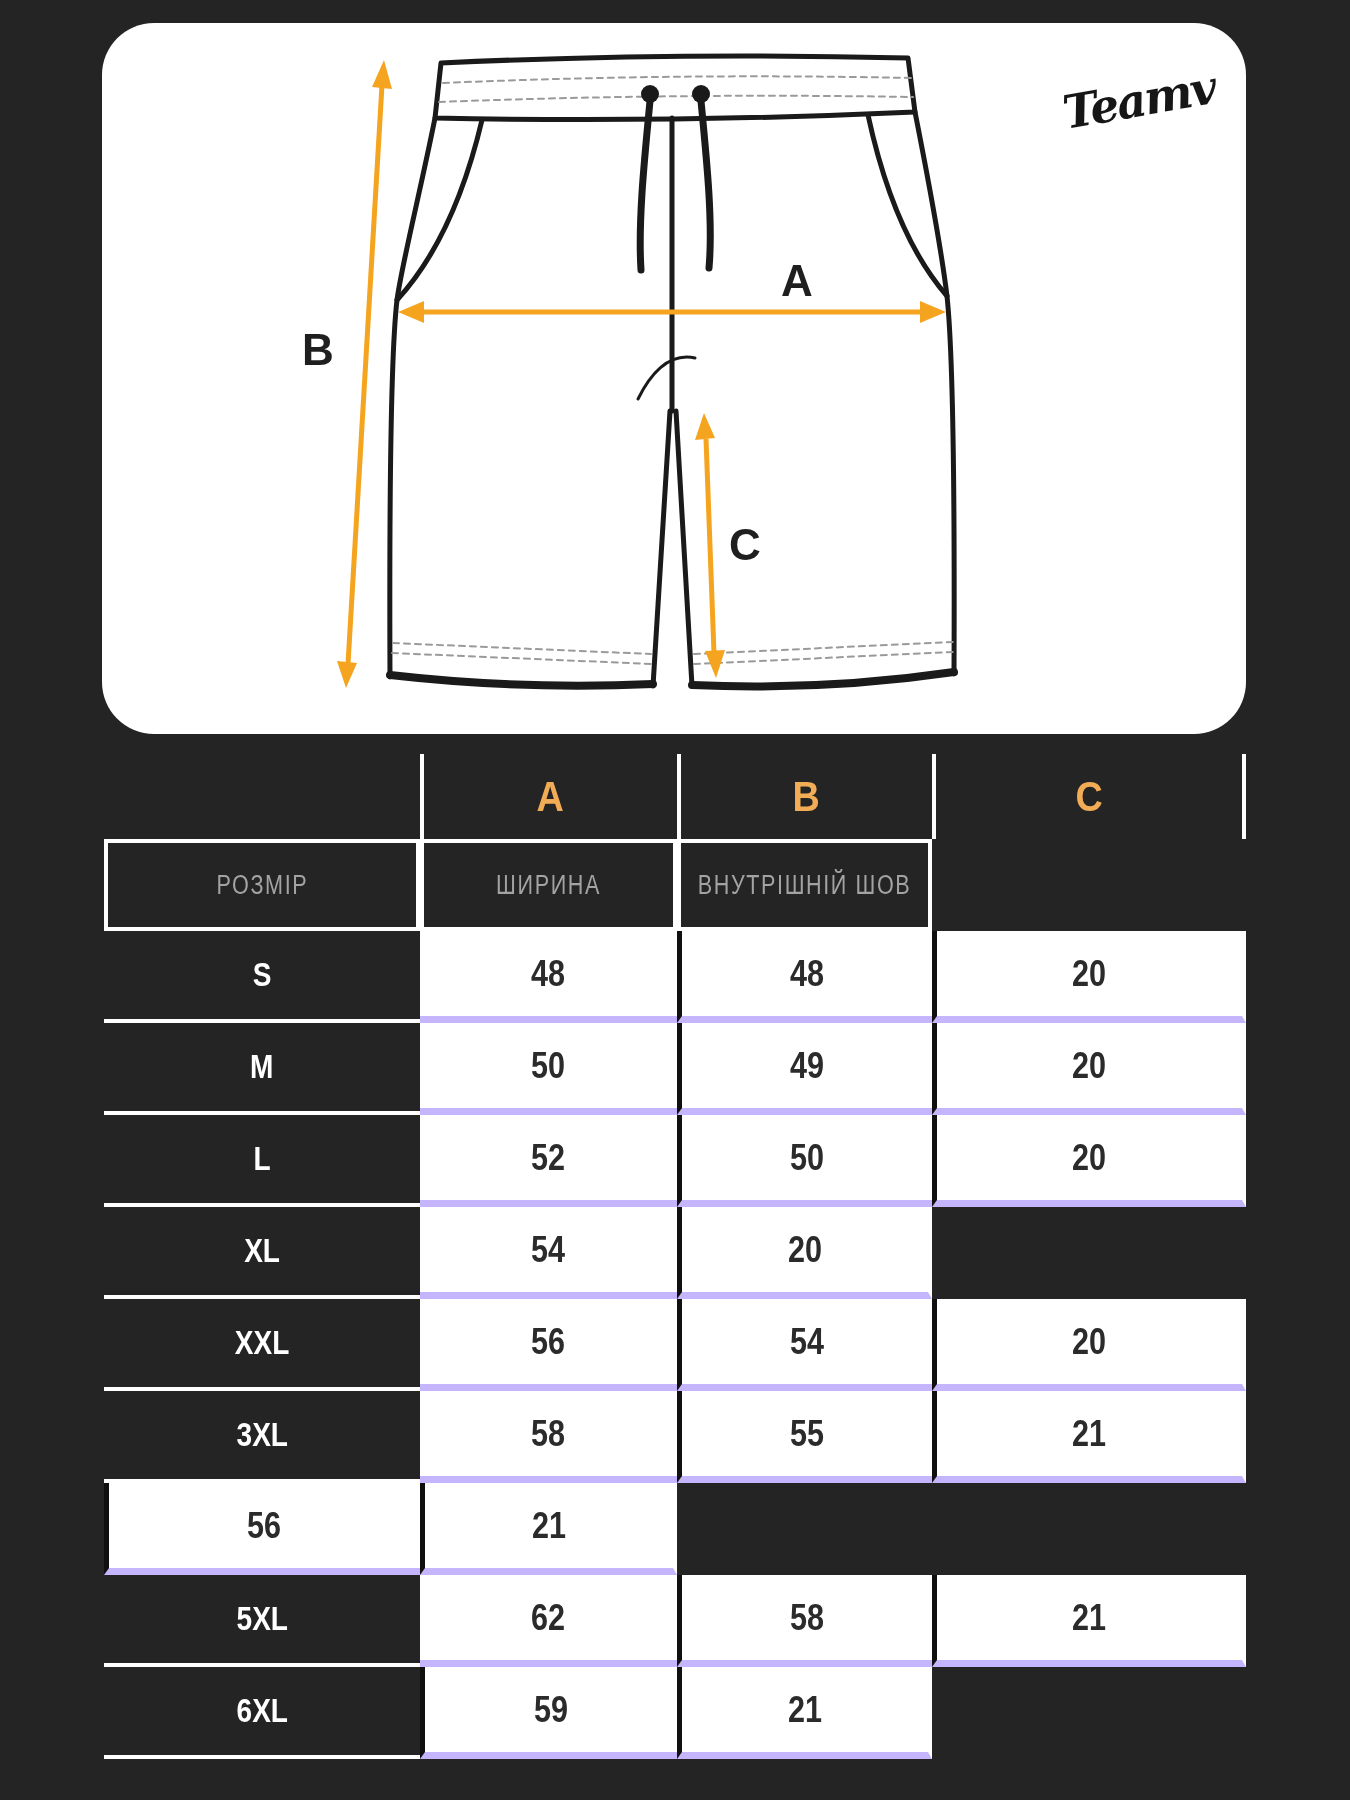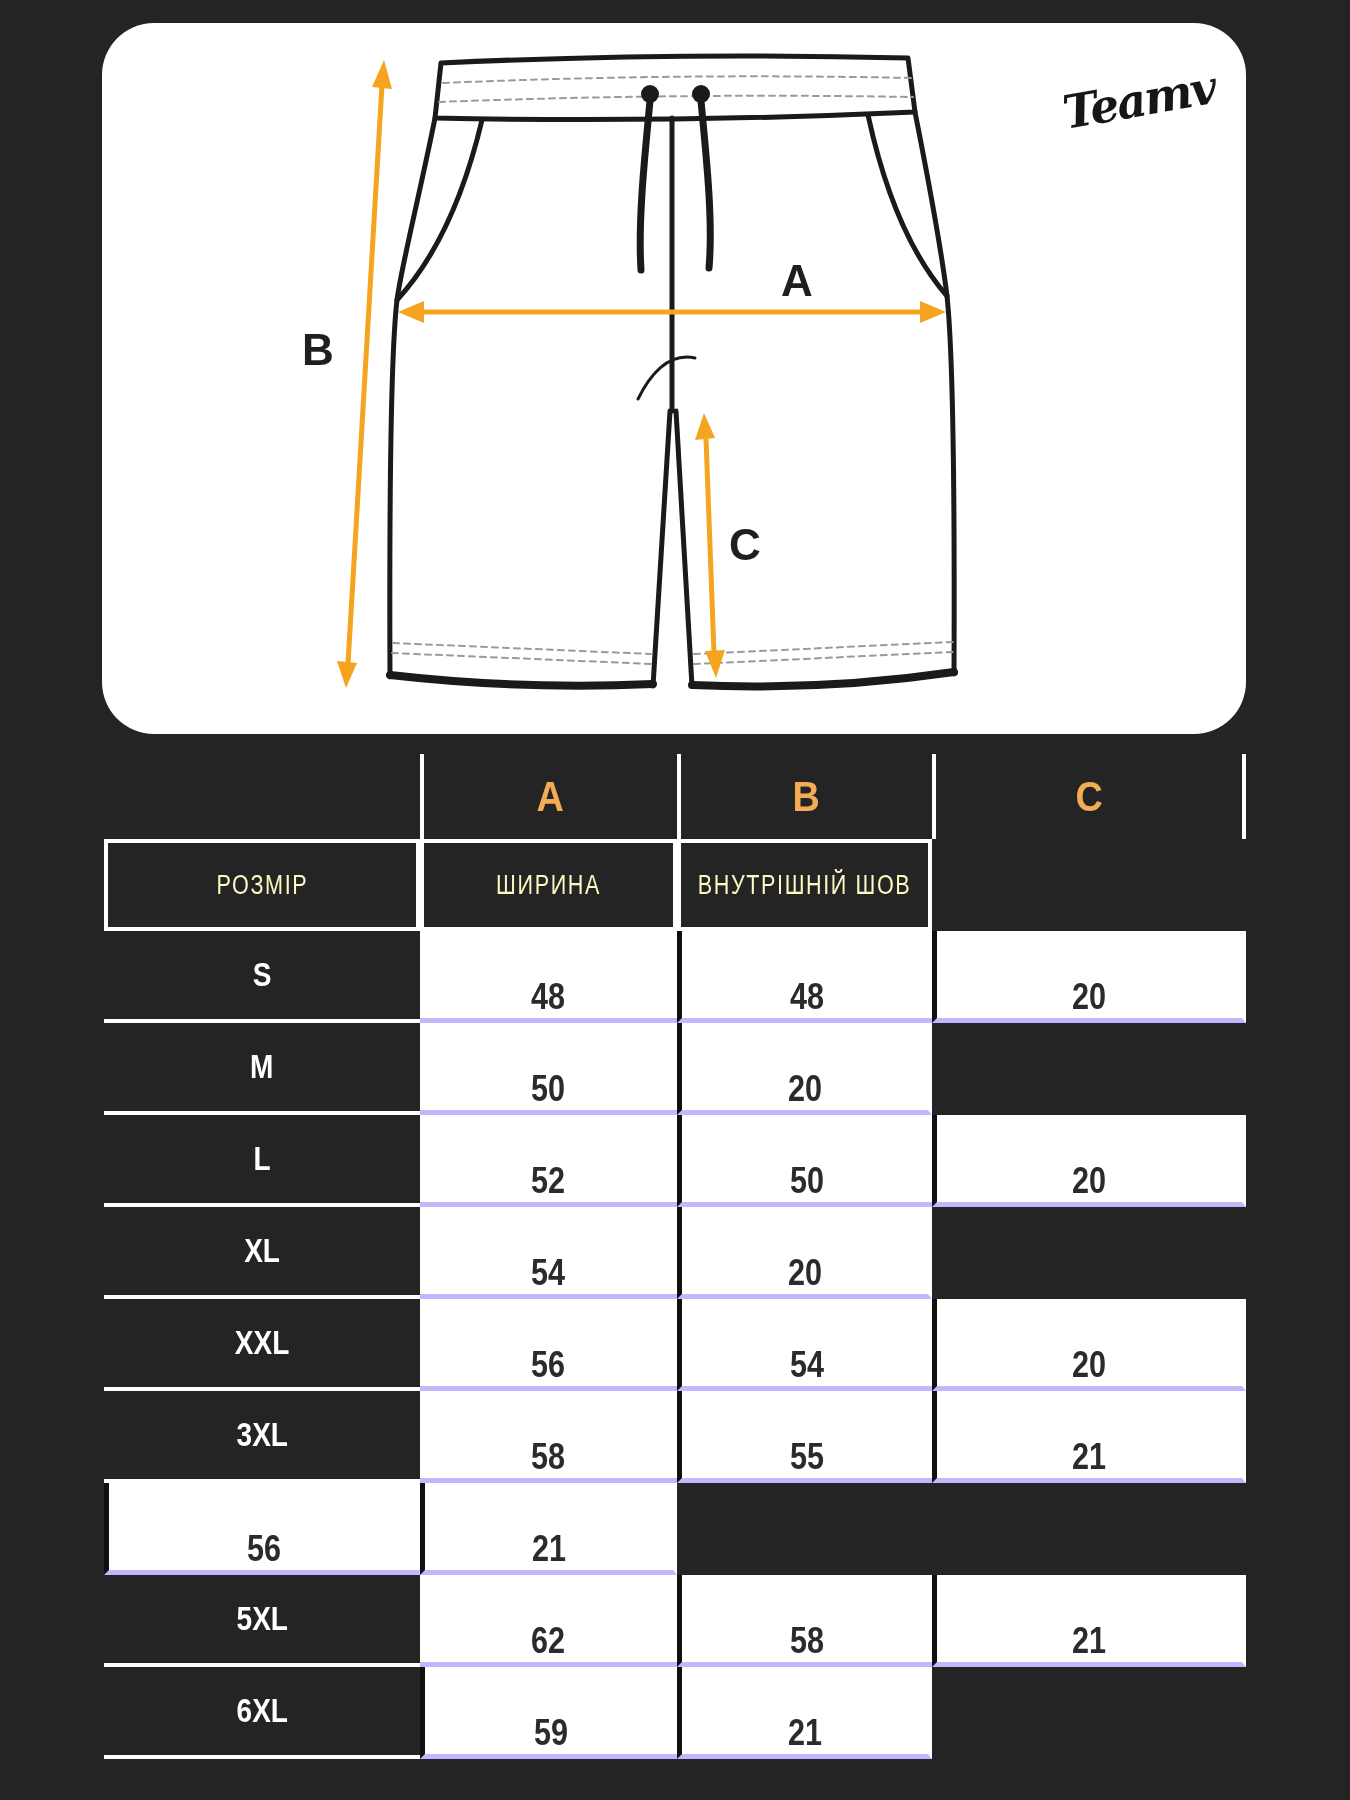--- a/index.html
+++ b/index.html
@@ -27,28 +27,28 @@
   
   .trow.abc{height:85px;}
   .abc .c2,.abc .c3,.abc .c4{border-left:4px solid #ffffff;}
   .abc .c4{border-right:4px solid #ffffff;}
   .abc-letter{
     color:#F2AC55;font-size:42px;font-weight:bold;
     display:inline-block;transform:scaleX(.9);
   }
   
   .trow.hdr{height:92px;}
-  .hdr>div{border:4px solid #ffffff;color:#fef9c3;font-size:27px;font-weight:400;}
+  .hdr>div{border:4px solid #ffffff;color:#a3a3a3;font-size:27px;font-weight:400;}
   .hdr-label{display:inline-block;transform:scaleX(.8);letter-spacing:2px;white-space:nowrap;}
   
   .trow.data{height:92px;}
   .data .c1{border-bottom:4px solid #ffffff;color:#ffffff;font-size:33px;font-weight:bold;}
   .data .c2,.data .c3,.data .c4{
-    background:#ffffff;border-bottom:5px solid #c4b5fd;
-    color:#2b2b2b;font-size:36px;font-weight:bold;align-items:flex-end;
+    background:#ffffff;border-bottom:7px solid #c4b5fd;
+    color:#2b2b2b;font-size:36px;font-weight:bold;
   }
   .data .c3,.data .c4{border-left:5px solid #101010;}
   .data .c4{border-right:4px solid #ffffff;}
   .cond{display:inline-block;transform:scaleX(.85);}
 </style>
 </head>
 <body>
 
 <div class="card">
   <svg width="1144" height="711" viewBox="0 0 1144 711">
@@ -152,20 +152,23 @@
     </div>
   </div>
 
   <div class="trow data">
     <div class="c1">
       <span class="cond">M</span>
     </div>
     <div class="c2">
       <span class="cond">50</span>
     </div>
+    <div class="c3">
+      <span class="cond">49</span>
+    </div>
     <div class="c4">
       <span class="cond">20</span>
     </div>
   </div>
 
   <div class="trow data">
     <div class="c1">
       <span class="cond">L</span>
     </div>
     <div class="c2">

